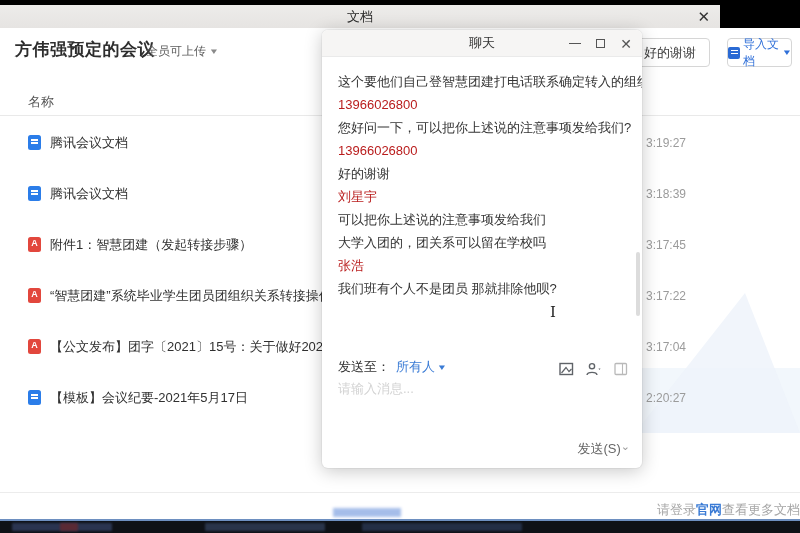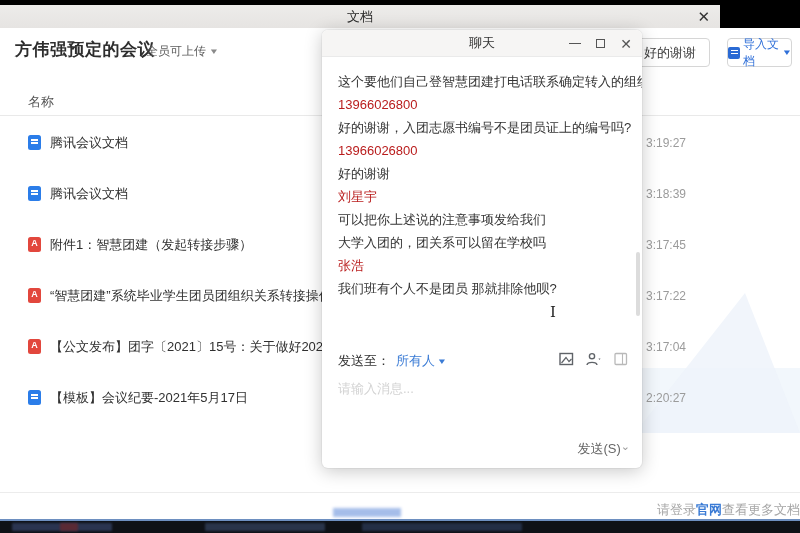--- a/index.html
+++ b/index.html
@@ -68,21 +68,21 @@
   .ctl-min { width:12px; height:1.5px; background:#555; }
   .ctl-max { width:9px; height:9px; border:1.3px solid #555; }
   .ctl-close { font-size:14px; color:#555; line-height:1; }
 
   .chat-msgs { position:absolute; left:0; top:28px; width:100%; height:294px; padding:12px 16px 0; overflow:hidden; }
   .msg { font-size:13px; line-height:23px; color:#333; white-space:nowrap; }
   .msg.sender { color:#b91c1c; }
   .chat-scrollbar { position:absolute; right:2px; top:222px; width:4px; height:64px; background:#dcdcdc; border-radius:2px; }
   .text-cursor { position:absolute; left:228px; top:273px; font-family:"DejaVu Serif", serif; font-size:15px; color:#222; }
 
-  .sendto { position:absolute; left:0; top:322px; width:100%; height:24px; display:flex; align-items:flex-start; padding:0 14px 0 16px; }
+  .sendto { position:absolute; left:0; top:322px; width:100%; height:24px; display:flex; align-items:flex-end; padding:0 14px 0 16px; }
   .sendto-label { font-size:13px; color:#333; }
   .sendto-value { font-size:13px; color:#3a7bd5; margin-left:6px; display:flex; align-items:center; gap:3px; }
   .sendto-value .caret { color:#3a7bd5; }
   .sendto-icons { margin-left:auto; display:flex; align-items:center; gap:11px; }
   .sendto-icons svg { display:block; }
 
   .chat-input { position:absolute; left:16px; top:350px; font-size:13px; color:#d3d3d3; }
 
   .send-row { position:absolute; right:12px; bottom:10px; display:flex; align-items:flex-start; gap:0;margin-left:14px; }
   .send-label { font-size:13px; color:#666; }
@@ -176,21 +176,21 @@
       <div class="chat-controls">
         <span class="ctl-min"></span>
         <span class="ctl-max"></span>
         <span class="ctl-close">✕</span>
       </div>
     </div>
 
     <div class="chat-msgs">
         <div class="msg">这个要他们自己登智慧团建打电话联系确定转入的组织吗</div>
         <div class="msg sender">13966026800</div>
-        <div class="msg">好的谢谢，入团志愿书编号不是团员证上的编号吗?</div>
+        <div class="msg">您好问一下，可以把你上述说的注意事项发给我们?</div>
         <div class="msg sender">13966026800</div>
         <div class="msg">好的谢谢</div>
         <div class="msg sender">刘星宇</div>
         <div class="msg">可以把你上述说的注意事项发给我们</div>
         <div class="msg">大学入团的，团关系可以留在学校吗</div>
         <div class="msg sender">张浩</div>
         <div class="msg">我们班有个人不是团员 那就排除他呗?</div>
       </div>
     <div class="chat-scrollbar"></div>
     <span class="text-cursor">I</span>

